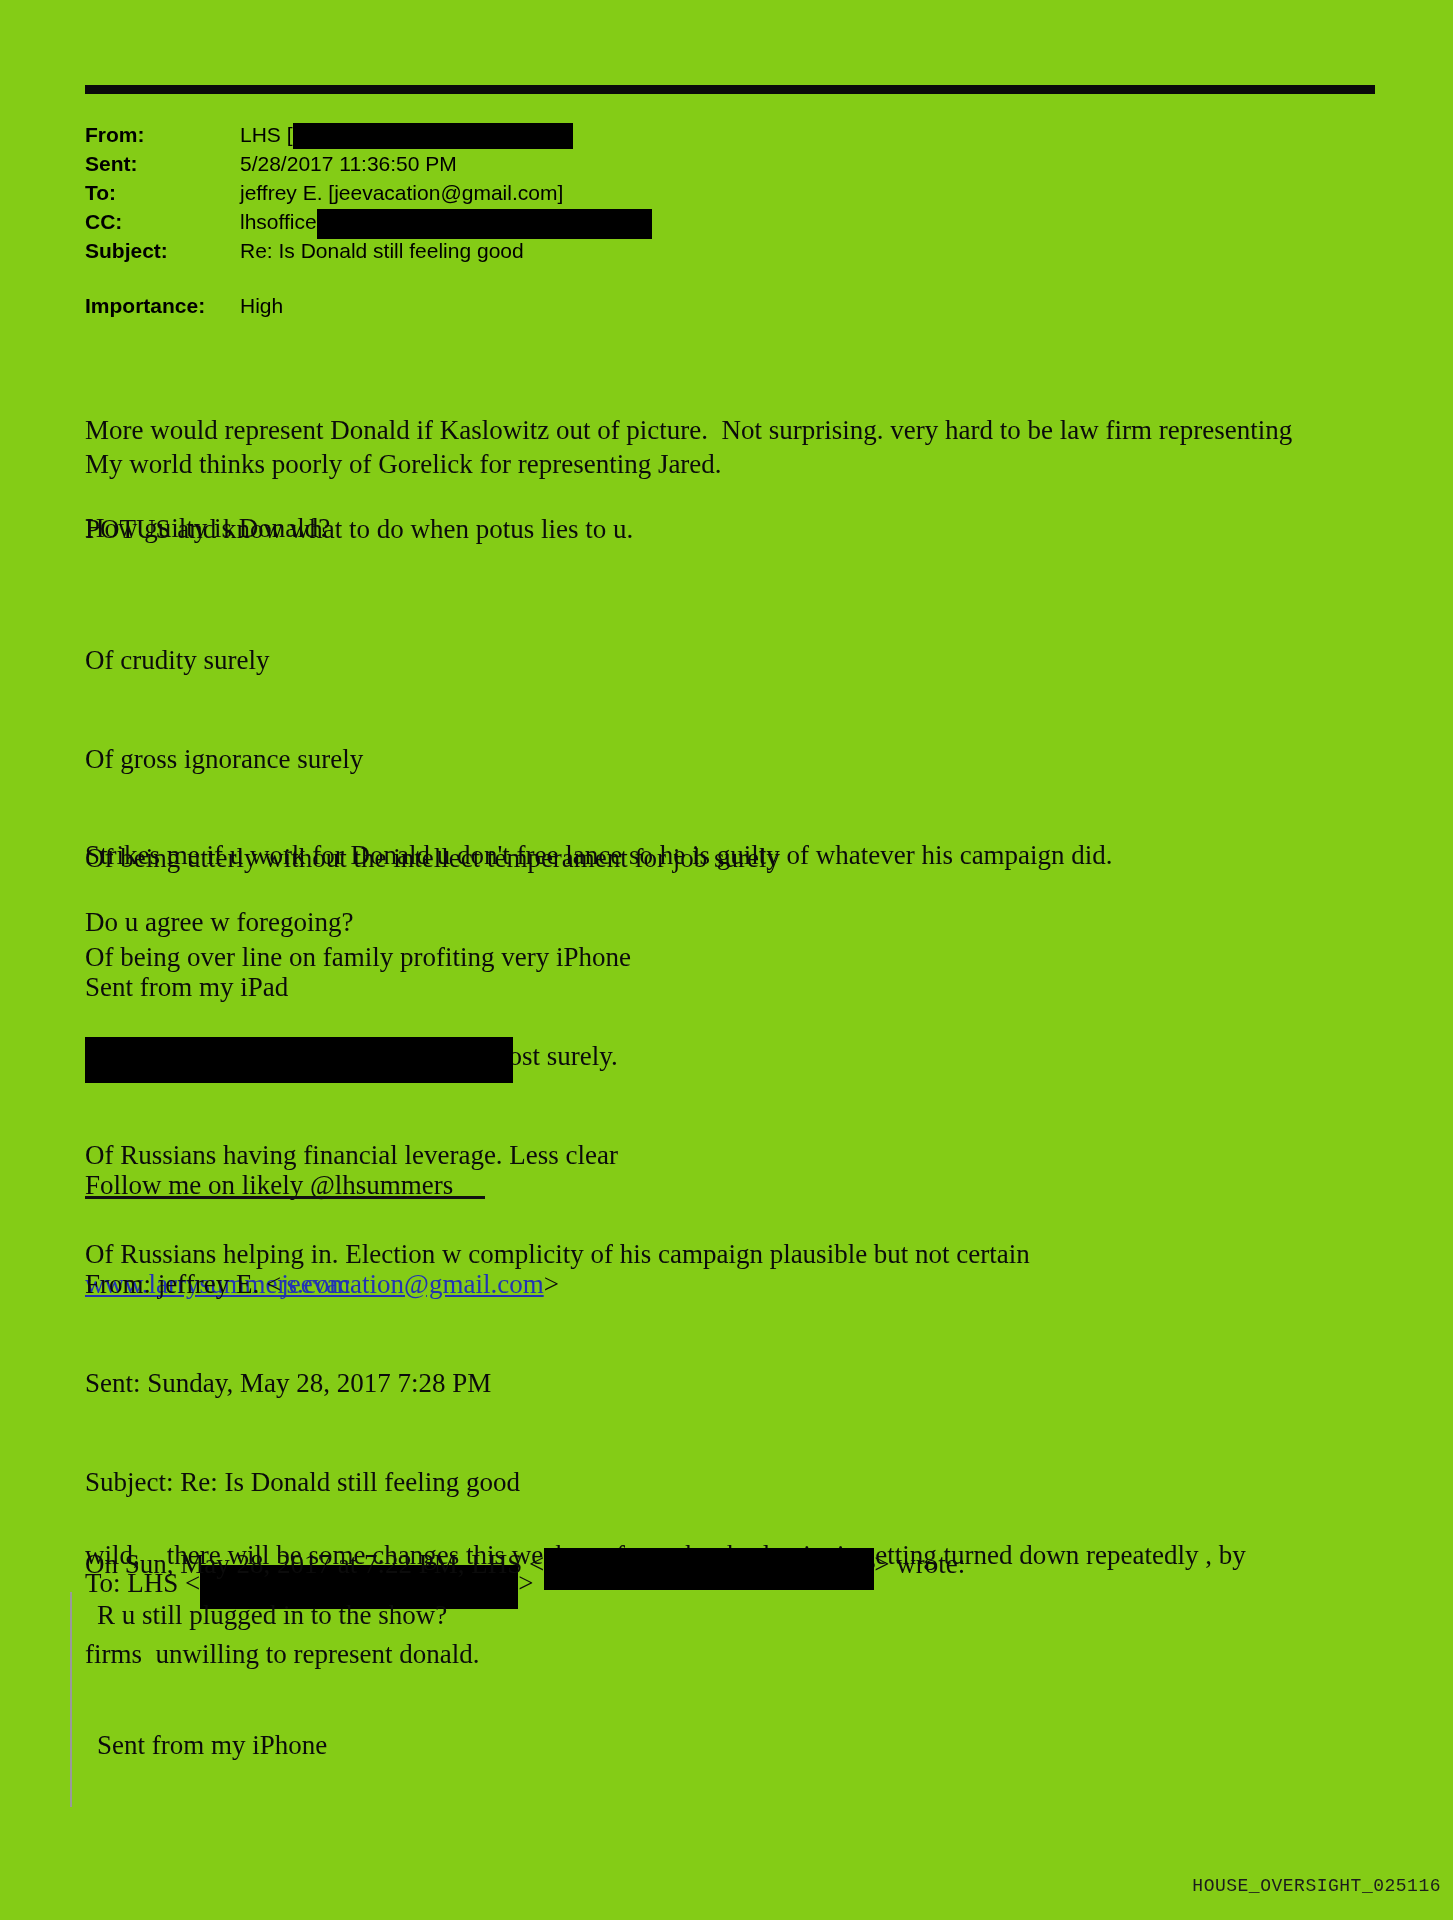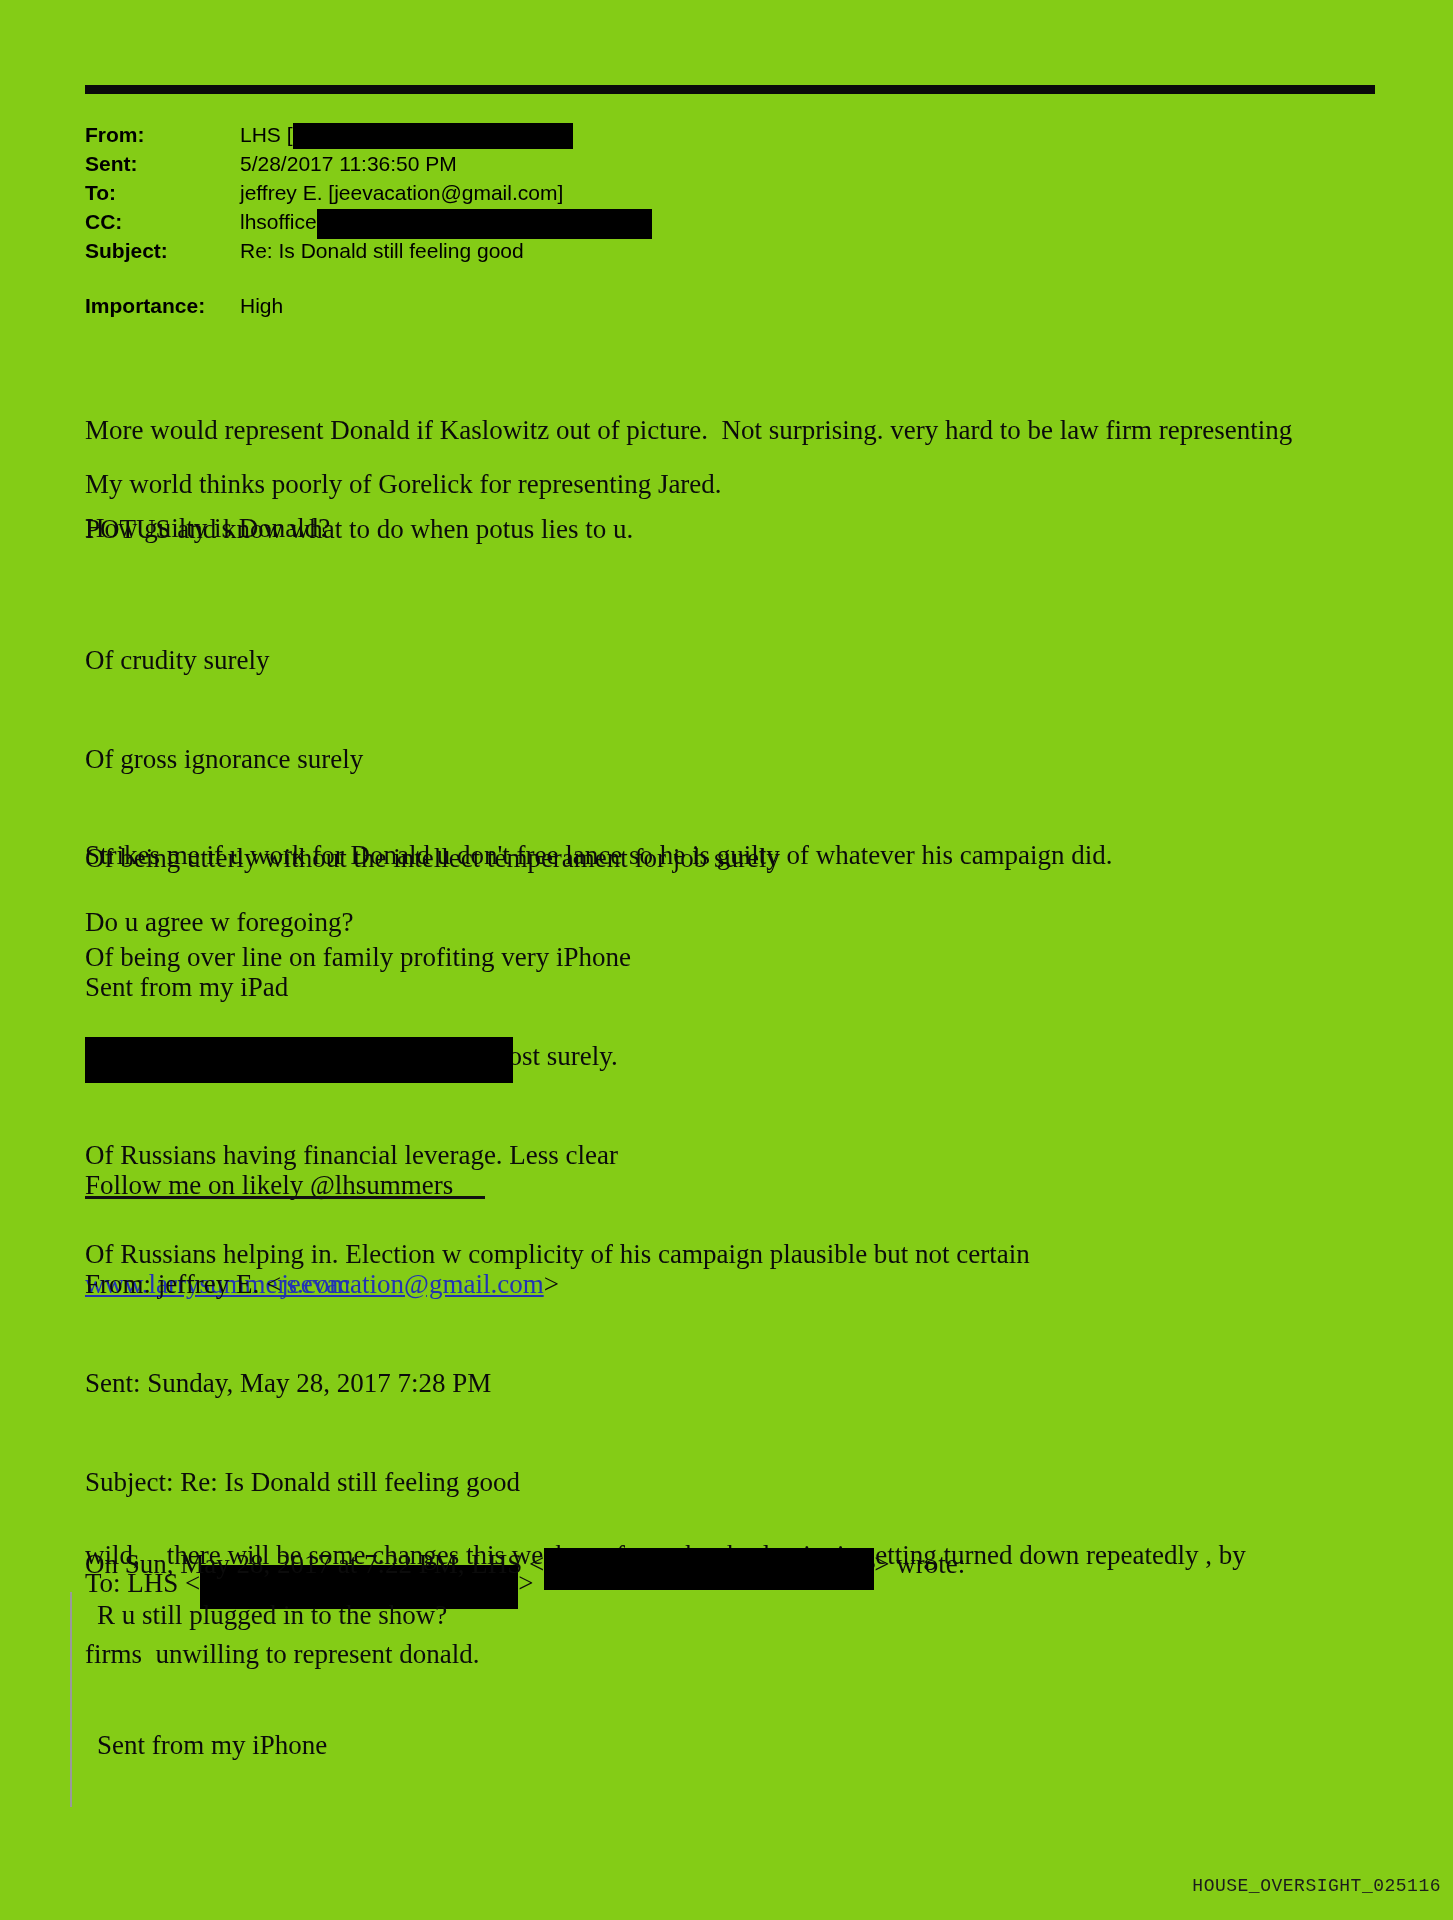--- a/index.html
+++ b/index.html
@@ -121,21 +121,21 @@
   <div class="abs importance">
     <span class="meta-label">Importance:</span>
     <span class="meta-value">High</span>
   </div>
 
   <div class="abs bodytext" style="left:85px; top:348px;">
     <div class="bline">More would represent Donald if Kaslowitz out of picture.  Not surprising. very hard to be law firm representing</div>
     <div class="bline">POTUS and know what to do when potus lies to u.</div>
   </div>
 
-  <div class="abs bodytext" style="left:85px; top:468px;">My world thinks poorly of Gorelick for representing Jared.</div>
+  <div class="abs bodytext" style="left:85px; top:448px;">My world thinks poorly of Gorelick for representing Jared.</div>
 
   <div class="abs bodytext" style="left:85px; top:512px;">How guilty is Donald?</div>
 
   <div class="abs bodytext" style="left:85px; top:578px;">
     <div class="bline">Of crudity surely</div>
     <div class="bline">Of gross ignorance surely</div>
     <div class="bline">Of being utterly without the intellect temperament for job surely</div>
     <div class="bline">Of being over line on family profiting very iPhone</div>
     <div class="bline">Of gross disregard for appearances almost surely.</div>
     <div class="bline">Of Russians having financial leverage. Less clear</div>

